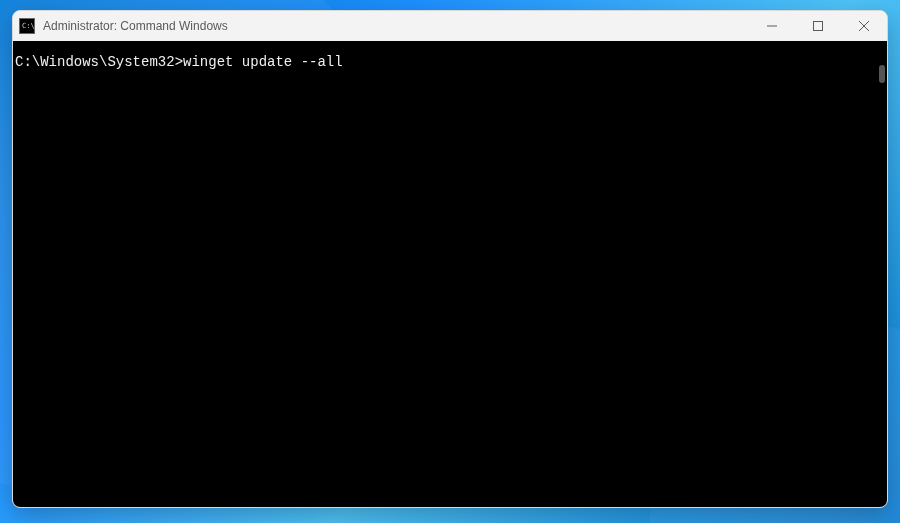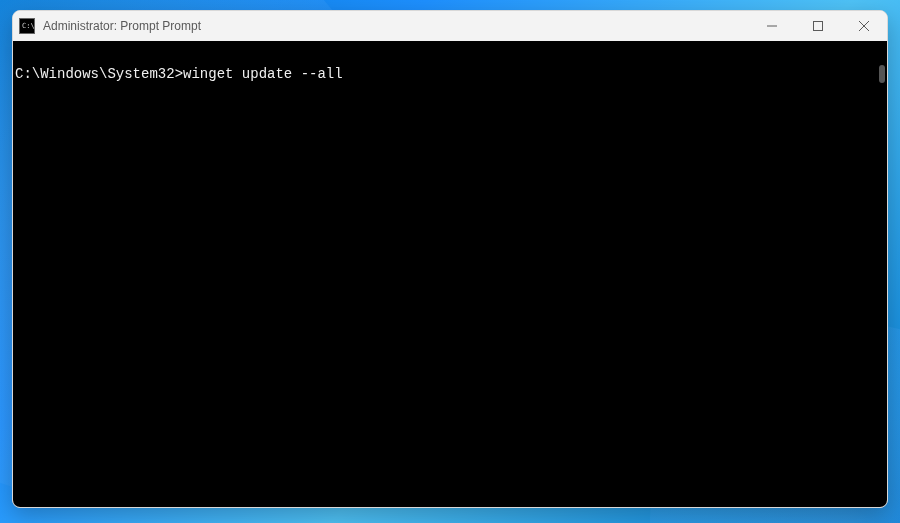--- a/index.html
+++ b/index.html
@@ -86,21 +86,20 @@
       background: #000000;
       position: relative;
       padding: 12px 0 0 2px;
       font-family: Consolas, "Courier New", monospace;
       font-size: 14px;
       color: #f0f0f0;
       line-height: 1.4;
     }
     .terminal-line {
       white-space: pre;
-      margin-top: 12px;
     }
     .scrollbar-thumb {
       position: absolute;
       right: 2px;
       top: 24px;
       width: 6px;
       height: 18px;
       background: #555;
       border-radius: 3px;
     }
@@ -116,21 +115,21 @@
 <body>
 
 <div class="wallpaper-shape s1"></div>
 <div class="wallpaper-shape s2"></div>
 
 <div class="window">
   <div class="titlebar">
     <div class="app-icon">
       <span class="app-icon-text">C:\</span>
     </div>
-    <span class="title">Administrator: Prompt Prompt</span>
+    <span class="title">Administrator: Command Windows</span>
     <div class="title-controls">
       <div class="title-btn" title="Minimize">
         <svg viewBox="0 0 10 10">
             <line x1="0" y1="5" x2="10" y2="5" stroke="currentColor" stroke-width="1"></line>
           </svg>
       </div>
       <div class="title-btn" title="Maximize">
         <svg viewBox="0 0 10 10">
             <rect x="0.5" y="0.5" width="9" height="9" fill="none" stroke="currentColor" stroke-width="1"></rect>
           </svg>

